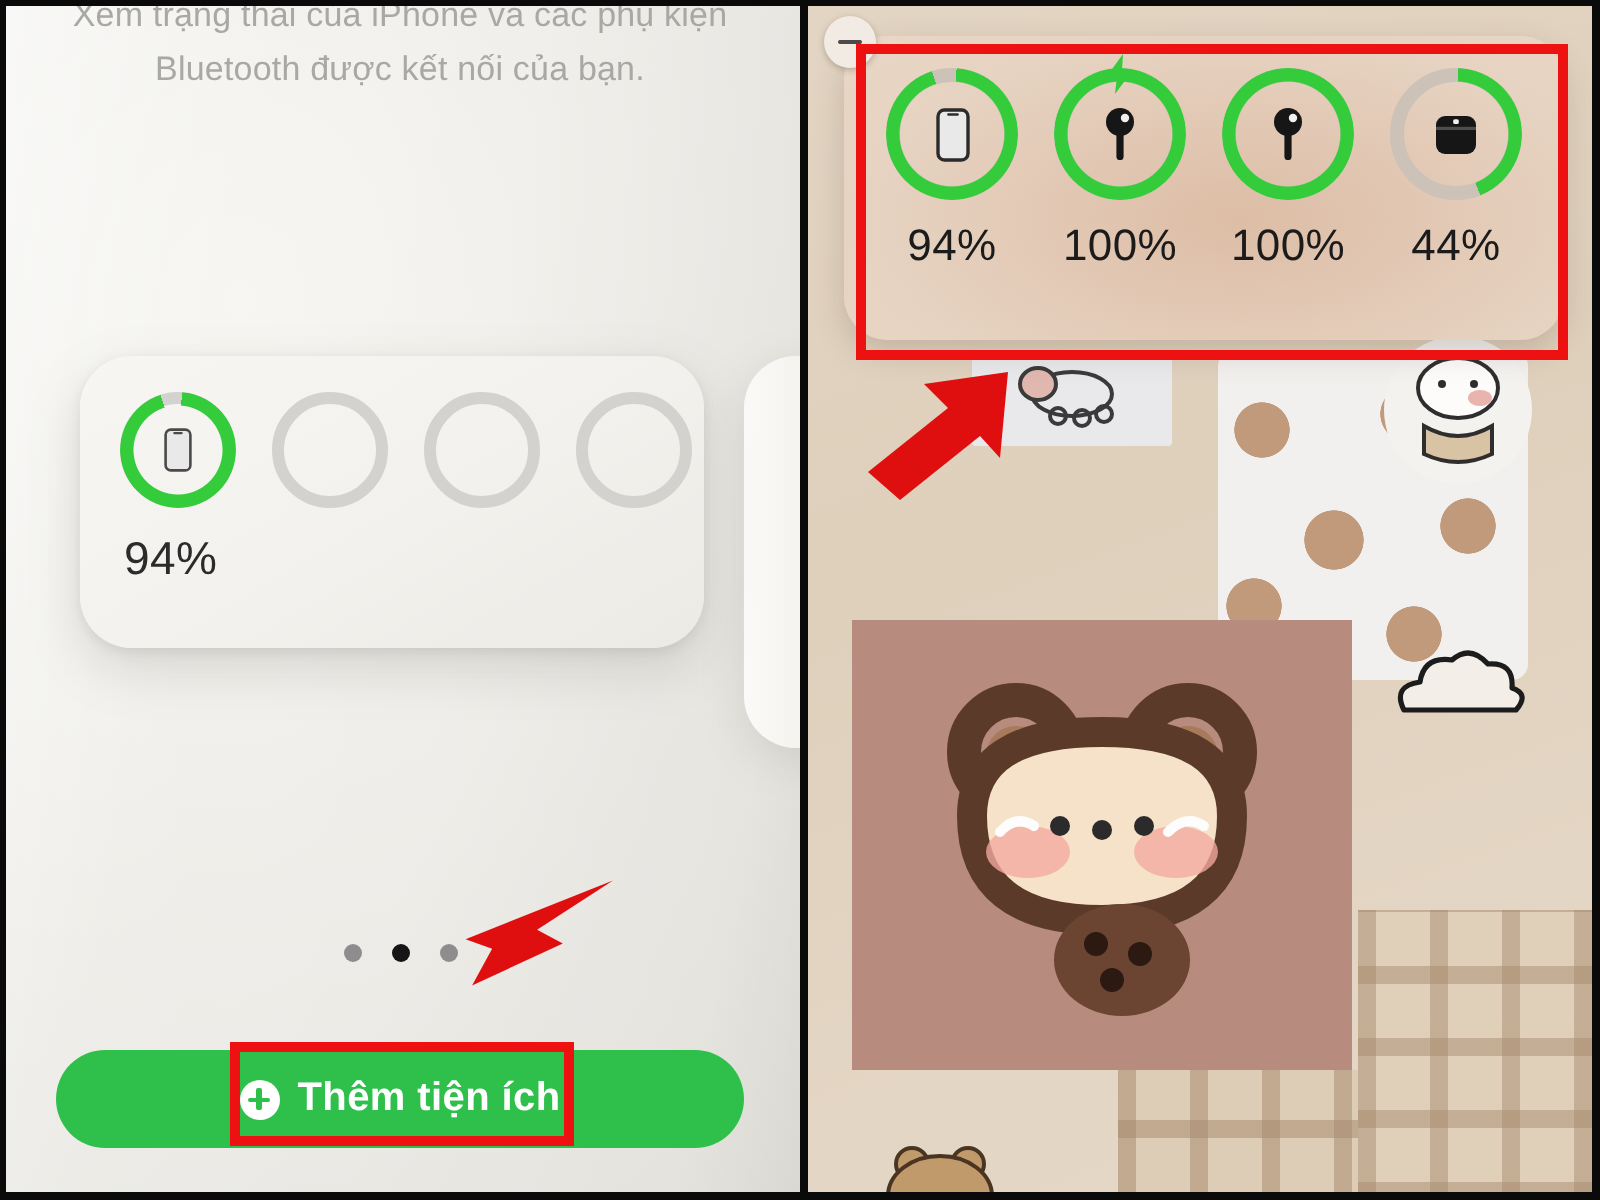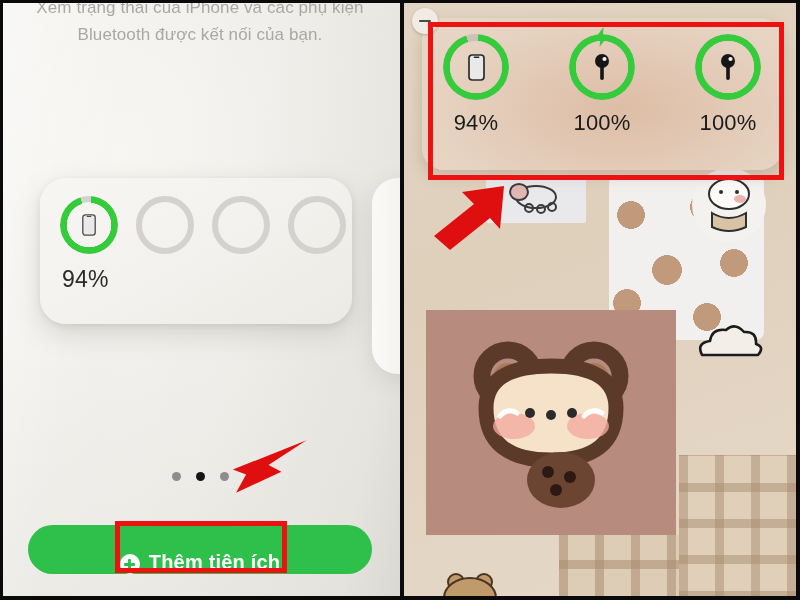--- a/index.html
+++ b/index.html
@@ -123,21 +123,21 @@
     position: absolute;
     left: 28px; top: 525px;
     width: 344px; height: 49px;
     border: none;
     border-radius: 25px;
     background: #2ec04b;
     color: #fff;
     font-size: 20px;
     font-weight: bold;
     letter-spacing: .2px;
-    display: flex; align-items: flex-end; justify-content: center; gap: 9px;
+    display: flex; align-items: center; justify-content: center; gap: 9px;
     cursor: pointer;
     font-family: "Liberation Sans", sans-serif;
   }
   #plus-badge {
     width: 20px; height: 20px; border-radius: 50%;
     background: #fff; position: relative; flex: none;
   }
   #plus-badge::before, #plus-badge::after {
     content: ""; position: absolute; background: #2ec04b; border-radius: 1px;
   }
@@ -466,20 +466,34 @@
               <svg width="16" height="28" viewBox="0 0 16 28">
                 <circle cx="8" cy="8" r="7" fill="#161616"></circle>
                 <circle cx="10.5" cy="6" r="2.1" fill="#f0f0f0"></circle>
                 <rect x="6.2" y="12" width="3.6" height="15" rx="1.8" fill="#161616"></rect>
               </svg>
             </div>
           </div>
           <div class="hw-pct">100%</div>
         </div>
 
+        <div class="hw-cell">
+          <div class="hw-ring">
+            <div class="track"></div>
+            <div class="arc" style="background: conic-gradient(from 0deg, rgba(0,0,0,0) 0turn 0.005turn, #35cc3c 0.005turn 0.44turn, rgba(0,0,0,0) 0.44turn 1turn);"></div>
+            <div class="glyph">
+              <svg width="22" height="21" viewBox="0 0 22 21">
+                <rect x="1" y="1" width="20" height="19" rx="4.5" fill="#161616"></rect>
+                <rect x="1" y="6.4" width="20" height="1.6" fill="#4d4d4d"></rect>
+                <rect x="9.6" y="2.6" width="2.8" height="2.4" rx="0.8" fill="#f0f0f0"></rect>
+              </svg>
+            </div>
+          </div>
+          <div class="hw-pct">44%</div>
+        </div>
 
       </div>
     </div>
 
 
     <div class="r-edge-top"></div>
     <div class="r-edge-bottom"></div>
     <div class="r-edge-right"></div>
   </div>
 

